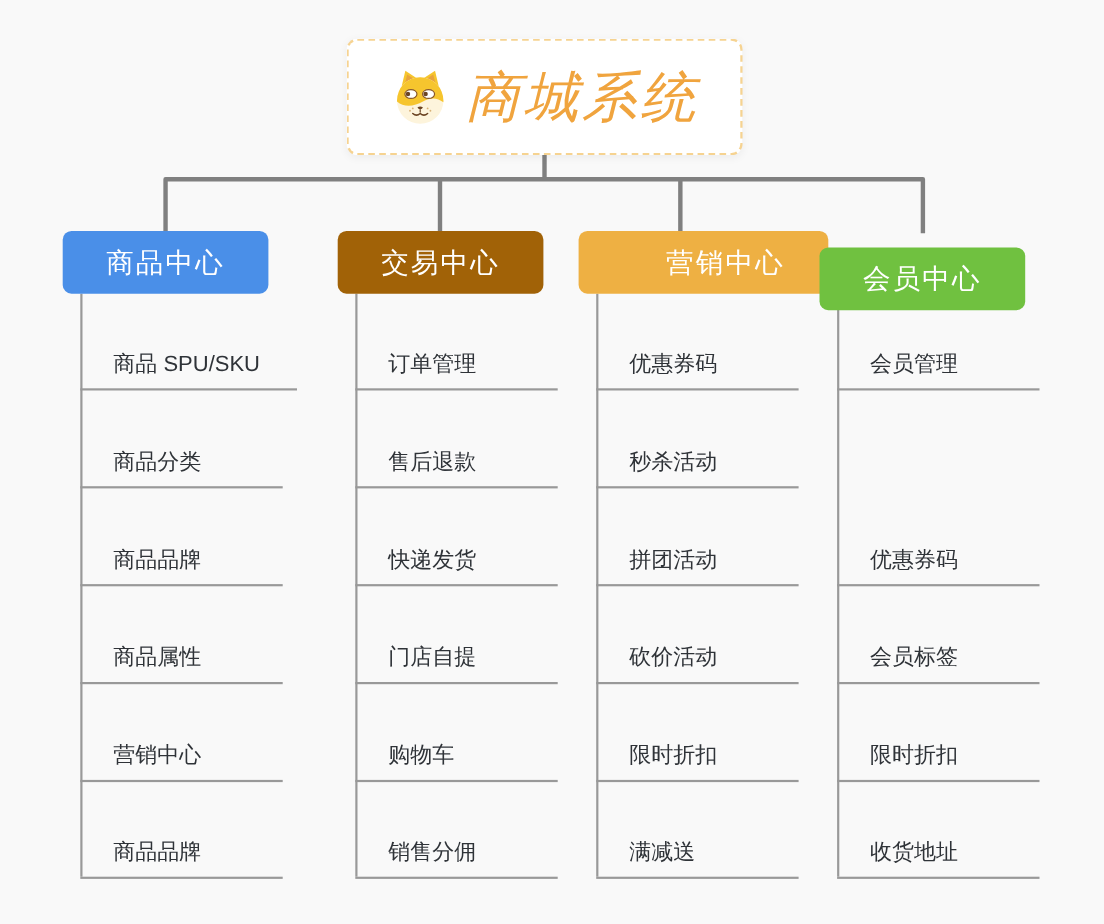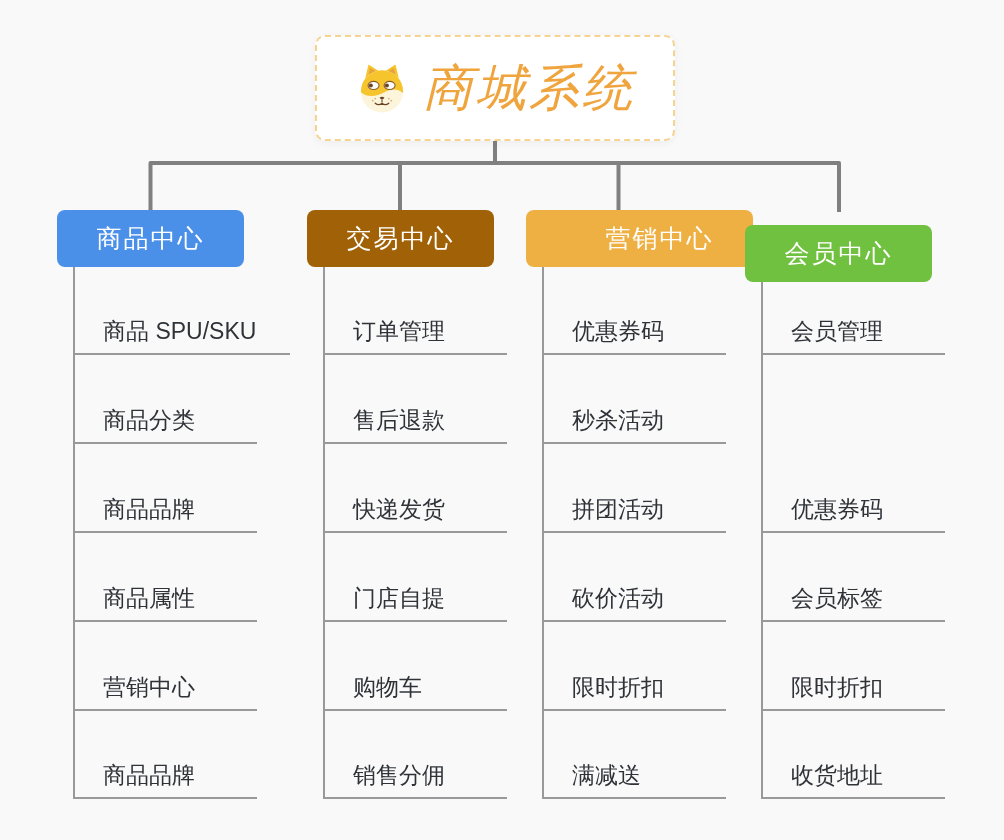--- a/index.html
+++ b/index.html
@@ -24,21 +24,21 @@
   .col{position:absolute;top:210px;width:250px;height:615px;}
   .header{
     width:187px;height:57px;border-radius:8px;color:#ffffff;
     font-size:25px;letter-spacing:2px;display:flex;align-items:center;
     justify-content:center;position:relative;z-index:2;
   }
   .trunk{position:absolute;left:16px;top:57px;width:2px;height:530px;background:#999999;}
   .child{
     position:absolute;left:16px;height:42px;line-height:40px;
     padding:0 34px 0 30px;border-bottom:2px solid #999999;
-    font-size:23px;color:#2f3338;white-space:nowrap;width:max-content;
+    font-size:20px;color:#2f3338;white-space:nowrap;width:max-content;
     min-width:120px;box-sizing:content-box;z-index:2;
   }
   .t0{top:101px}.t1{top:190px}.t2{top:279px}.t3{top:368px}.t4{top:457px}.t5{top:545px}
   .col0{left:57px}.col1{left:307px}.col2{left:526px}.col3{left:745px}
 </style>
 </head>
 <body style="background-color: rgb(249, 249, 249);">
 
 <div class="stage">
 

